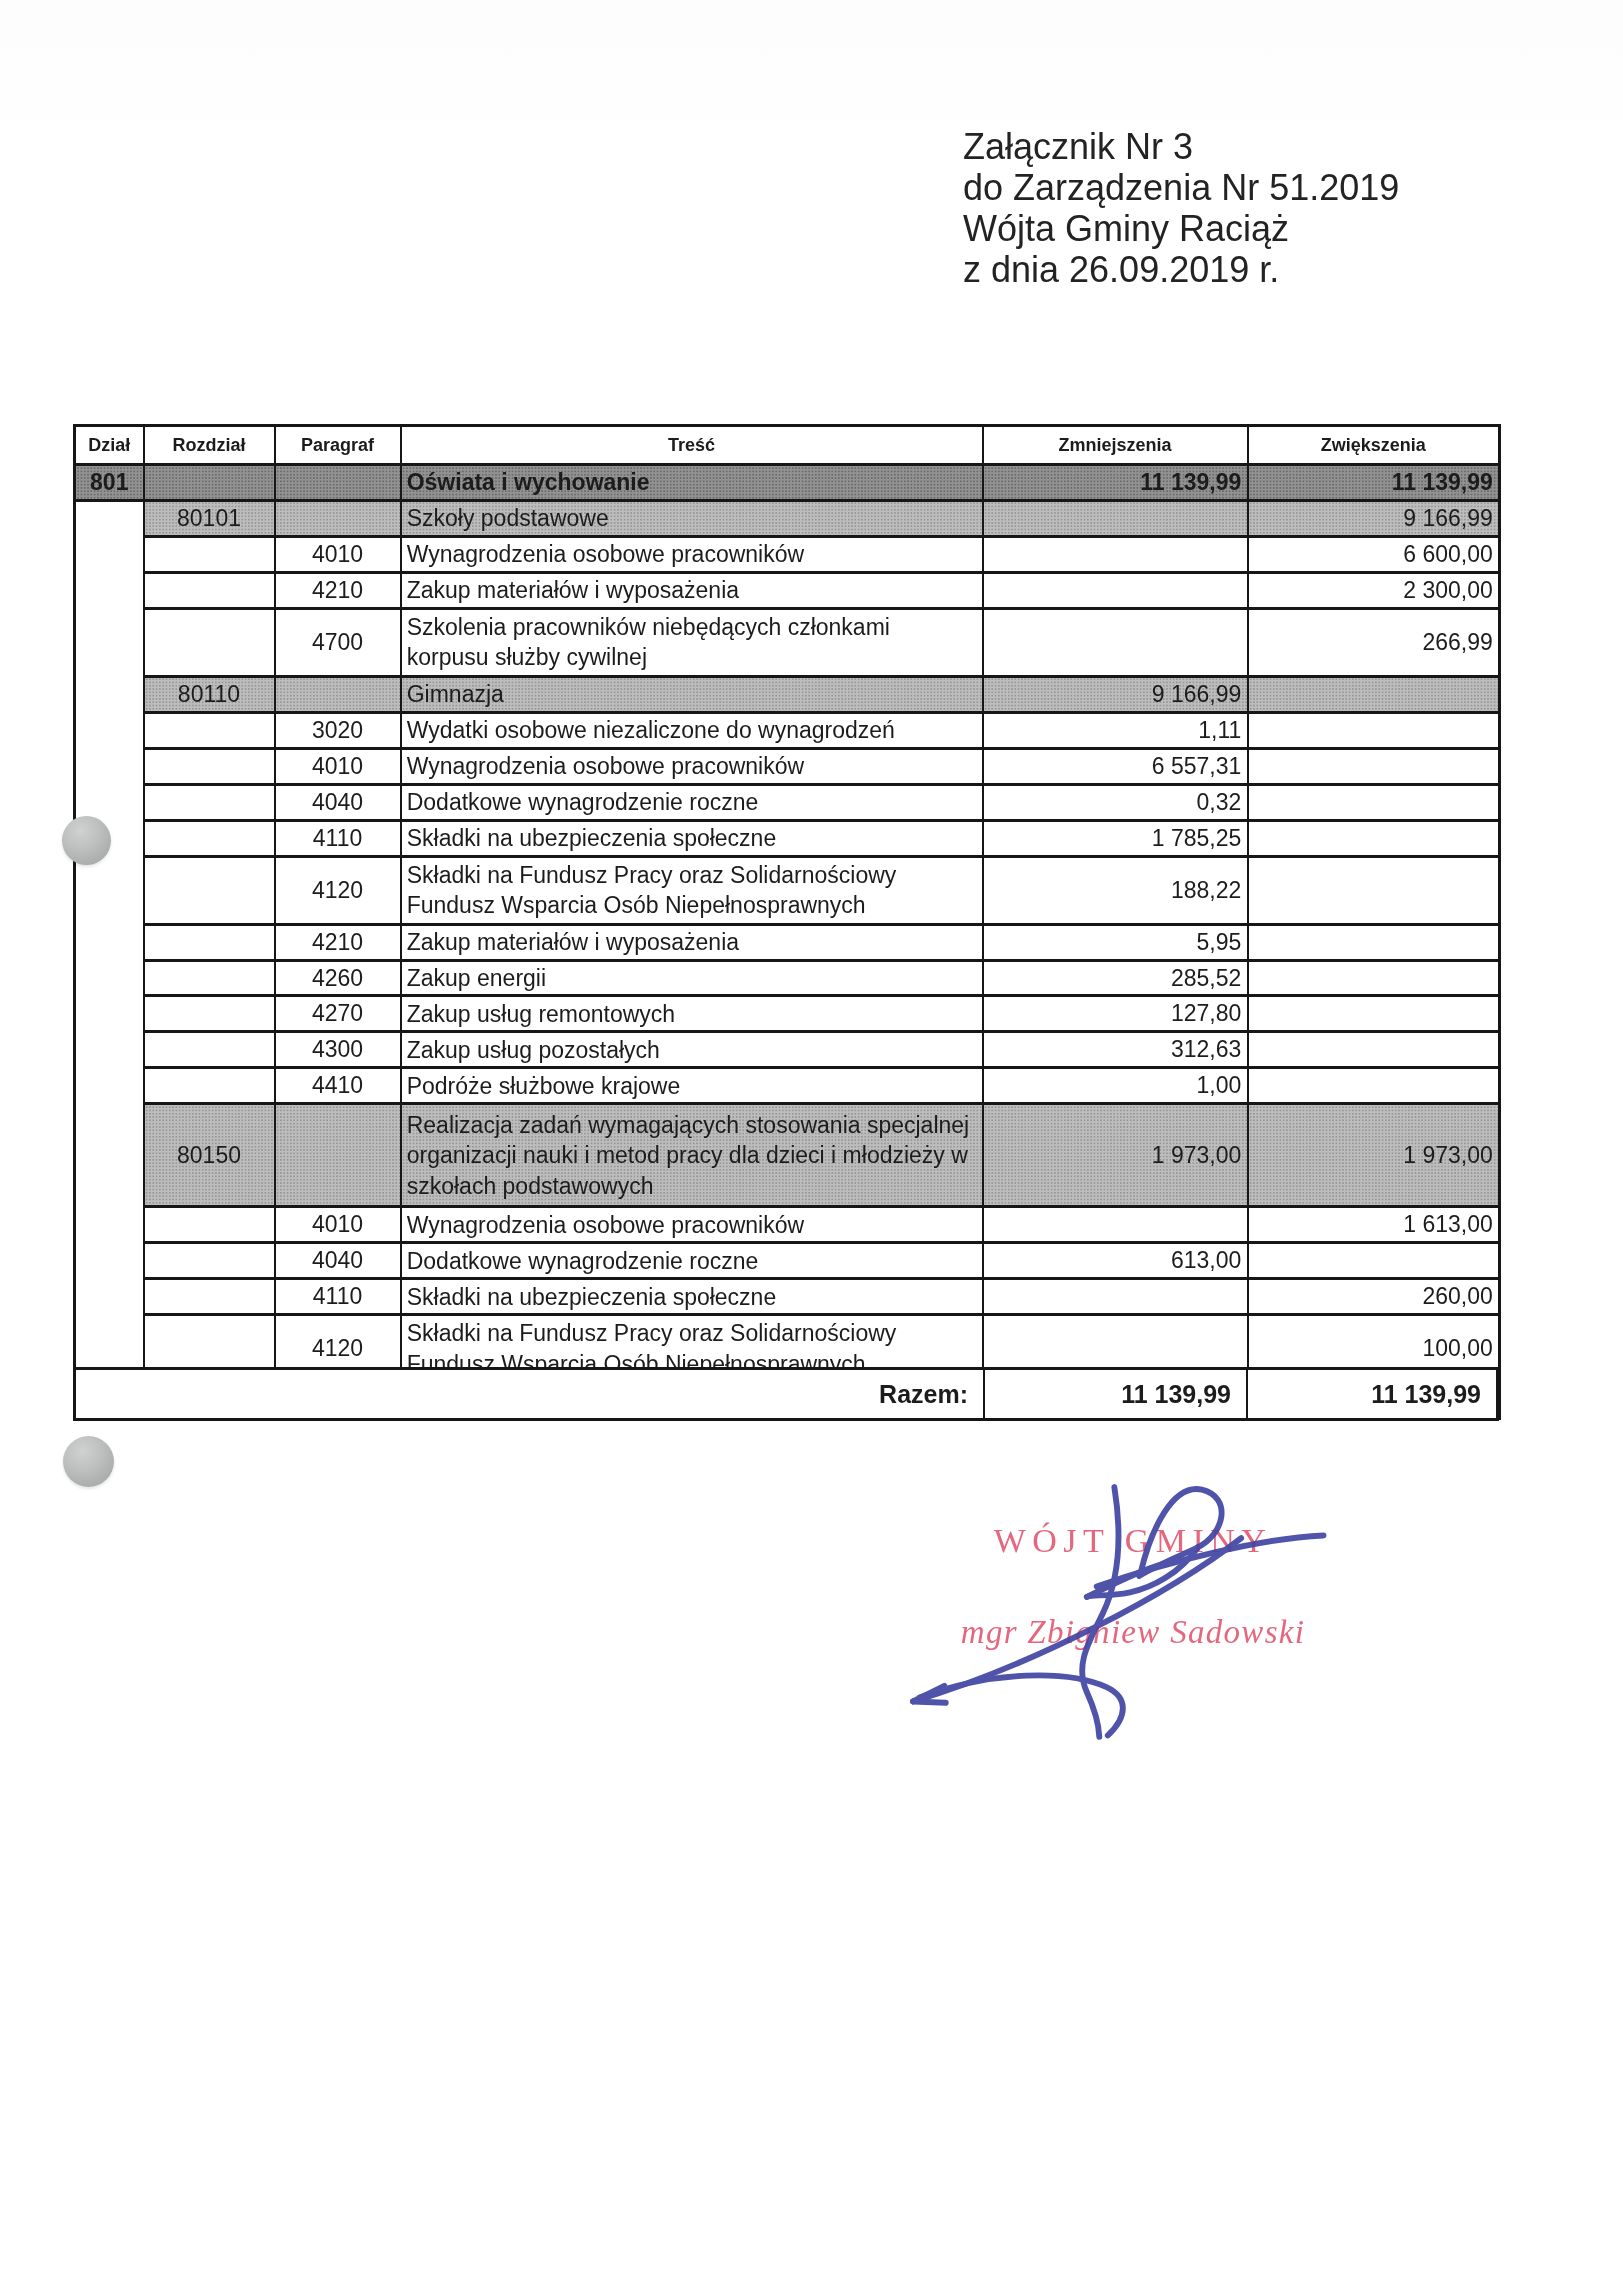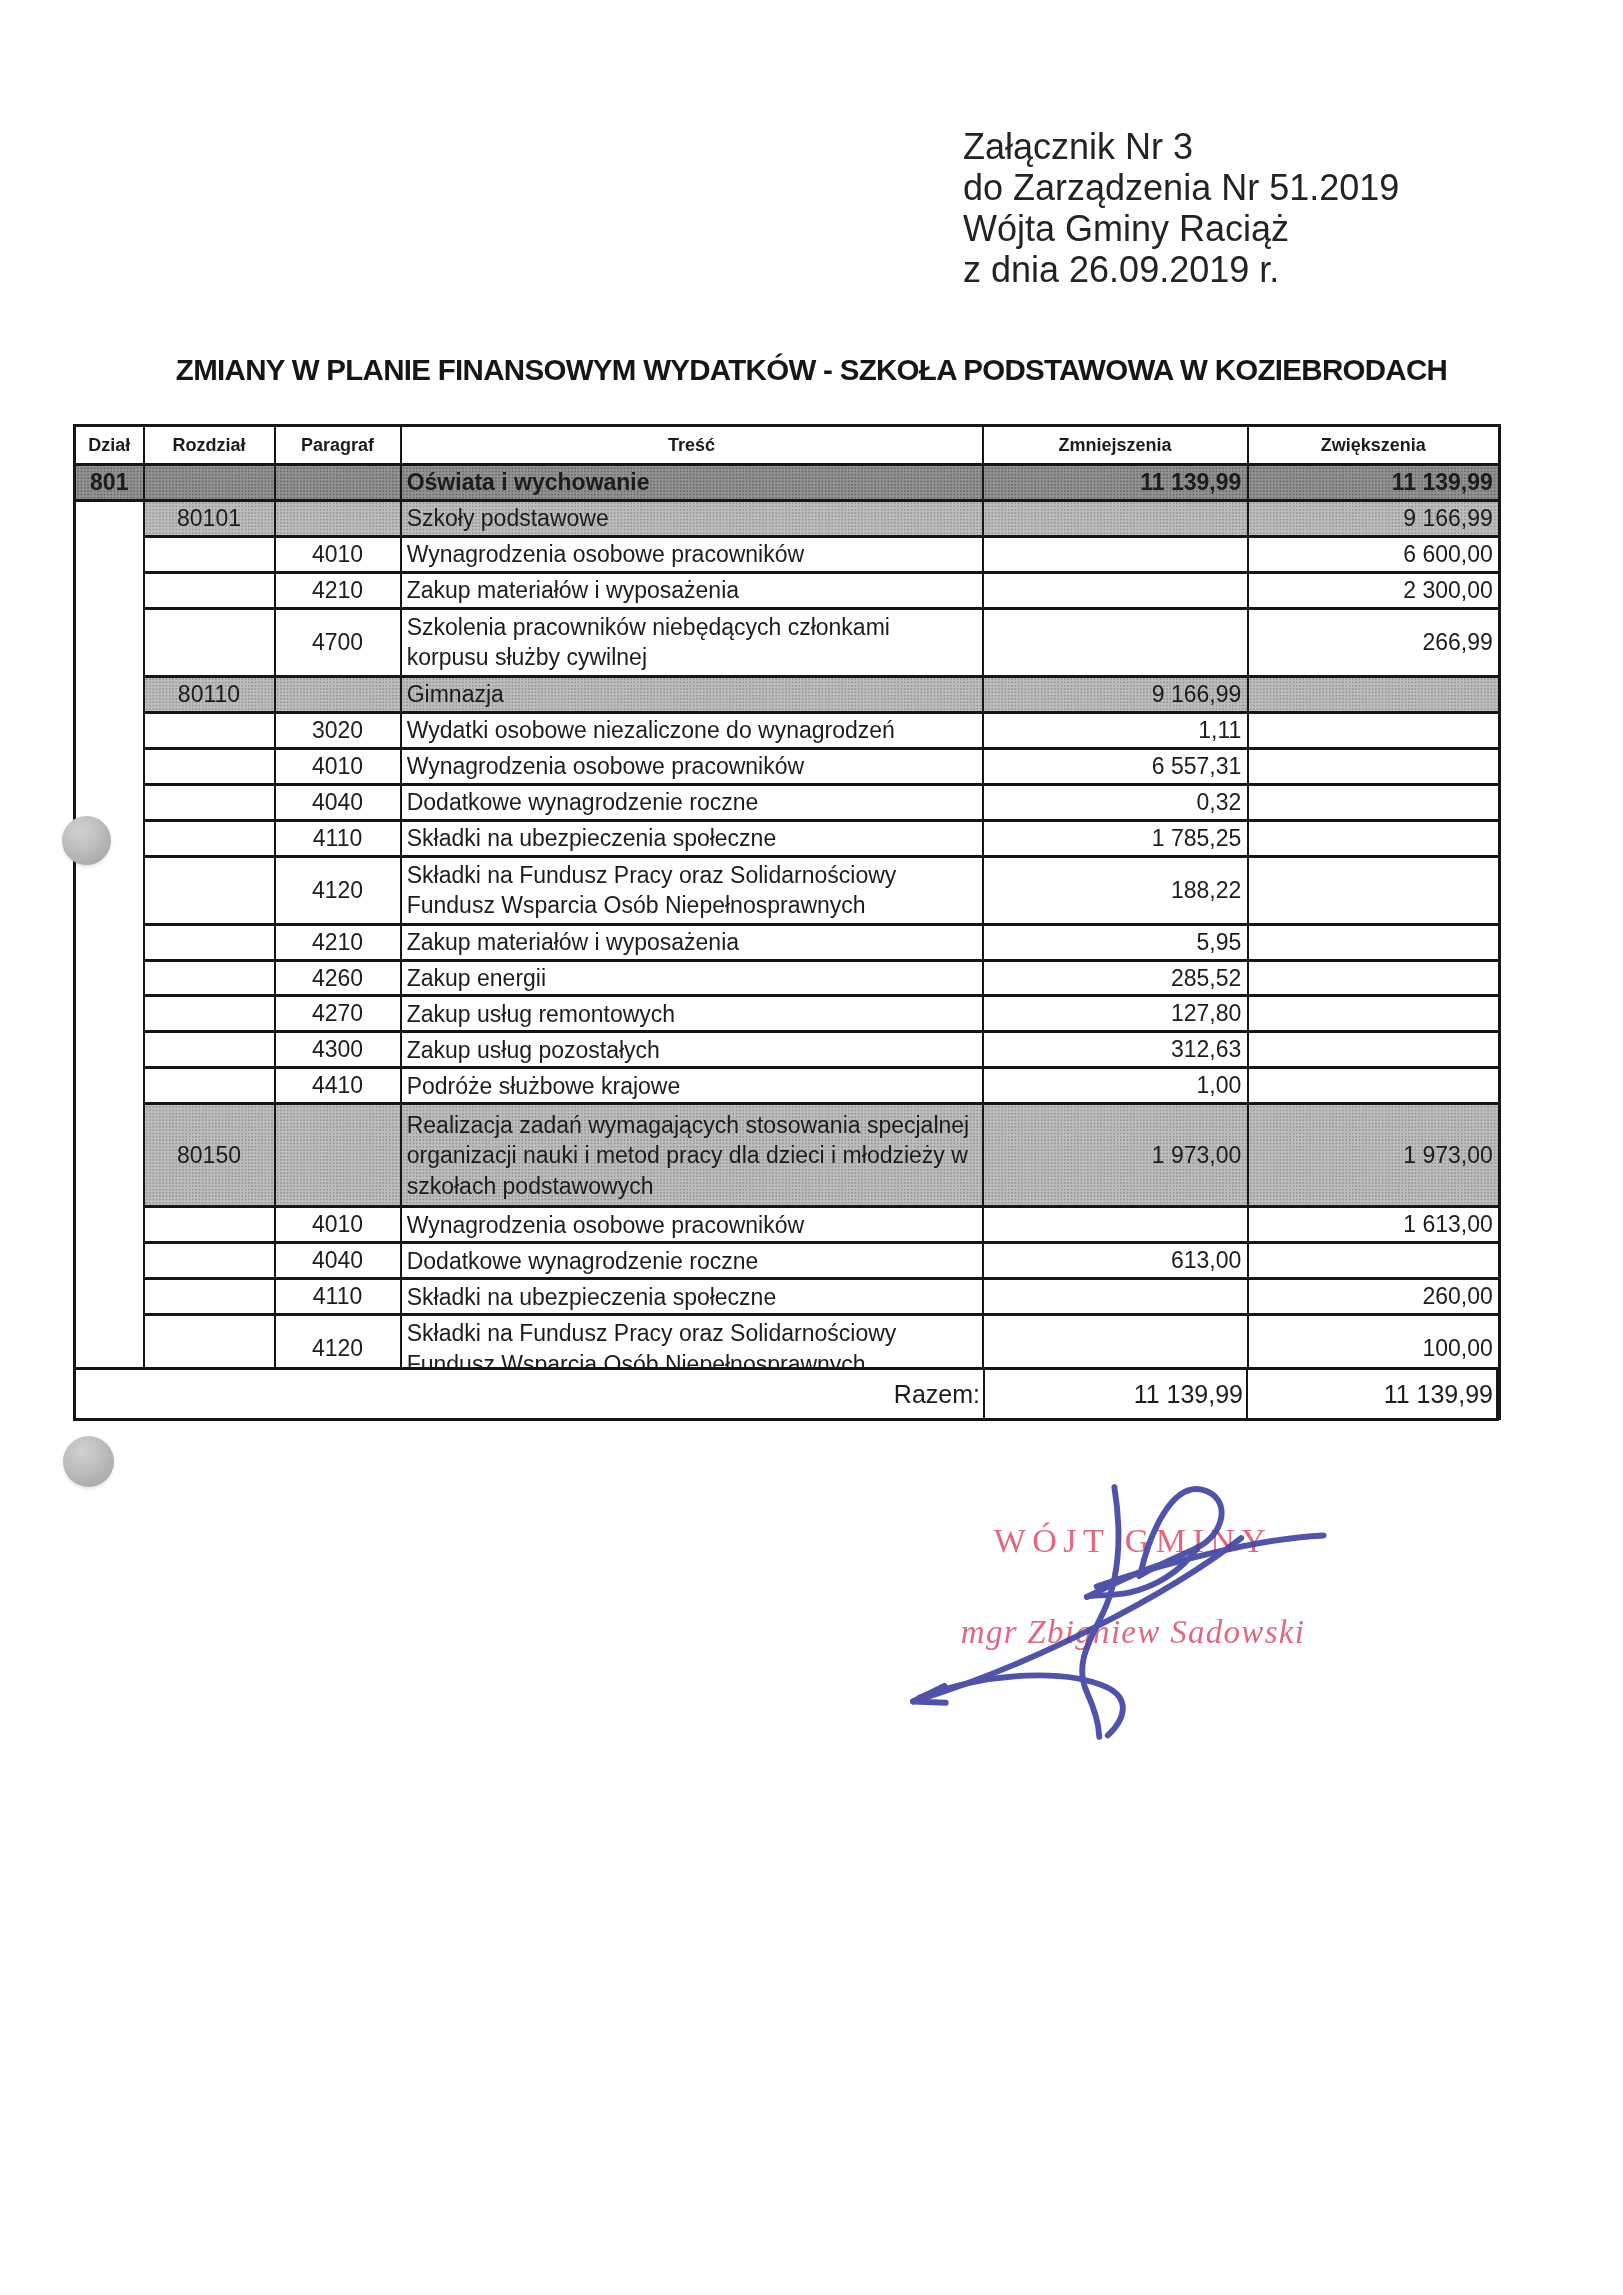--- a/index.html
+++ b/index.html
@@ -35,21 +35,21 @@
       background-size:3.3px 3.3px;font-weight:700;}
   tr.row-section td{background-color:#bdbdbd;
       background-image:radial-gradient(rgba(15,15,15,0.22) 0.7px,rgba(0,0,0,0) 1px);
       background-size:3.3px 3.3px;}
   td.dzial-merged{background:#ffffff !important;background-image:none !important;}
 
   
   .totals{position:absolute;left:73px;top:1367px;width:1426px;height:54px;
           border:3.9px solid #161616;box-sizing:border-box;display:flex;background:#fff;}
   .totals .cell{display:flex;align-items:center;justify-content:flex-end;
-                font-size:25px;font-weight:400;padding-right:3px;box-sizing:border-box;}
+                font-size:25px;font-weight:700;padding-right:15px;box-sizing:border-box;}
   .totals .t-label{width:909px;border-right:2px solid #161616;}
   .totals .t-zmn{width:263px;border-right:2px solid #161616;}
   .totals .t-zwi{flex:1;}
 
   
   .hole{position:absolute;border-radius:50%;z-index:6;
         background:radial-gradient(circle at 38% 30%,#d0d2d1 0%,#bdc0be 40%,#adb0ae 70%,#a0a3a1 100%);
         box-shadow:0 2px 3.3px rgba(0,0,0,0.10);}
   .hole1{left:62px;top:816px;width:49px;height:49px;}
   .hole2{left:63px;top:1436px;width:51px;height:51px;}
@@ -66,21 +66,20 @@
 
 <div class="page">
 
   <div class="attach">
     <div>Załącznik Nr 3</div>
     <div>do Zarządzenia Nr 51.2019</div>
     <div>Wójta Gminy Raciąż</div>
     <div>z dnia 26.09.2019 r.</div>
   </div>
 
-  <div class="doc-title">ZMIANY W PLANIE FINANSOWYM WYDATKÓW - SZKOŁA PODSTAWOWA W KOZIEBRODACH</div>
 
   <table class="fin">
     <colgroup>
       <col style="width:69px">
         <col style="width:131px">
         <col style="width:126px">
       <col style="width:582px">
         <col style="width:265px">
         <col style="width:252px">
     </colgroup>

